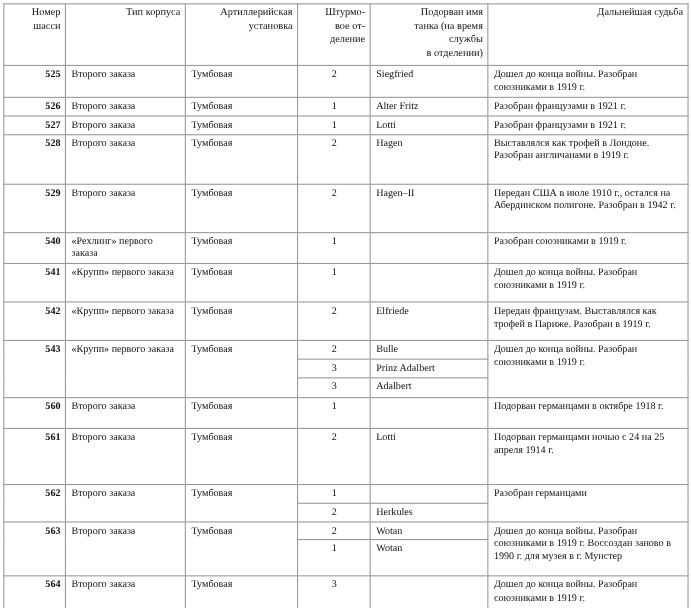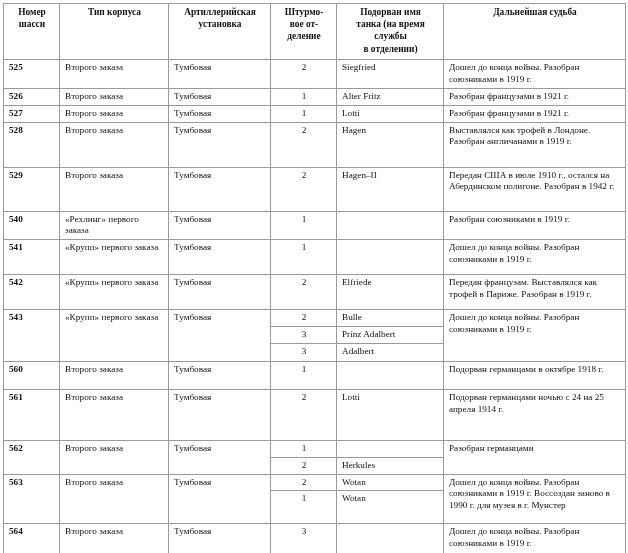--- a/index.html
+++ b/index.html
@@ -40,40 +40,40 @@
     box-sizing: border-box;
     background: #ffffff;
   }
 
   
   table.tank-table {
     border: 1px solid #6d6d6d;
   }
 
   thead th {
-    text-align: center;
+    text-align: right;
     vertical-align: middle;
-    font-weight: bold;
+    font-weight: normal;
     font-size: 9.4px;
     line-height: 1.3;
     padding: 4px 3px;
     height: 56px;
   }
 
   
   col.c-chassis   { width: 56px; }
   col.c-hull      { width: 109px; }
   col.c-gun       { width: 102px; }
   col.c-squad     { width: 66px; }
   col.c-name      { width: 107px; }
   col.c-fate      { width: 182px; }
 
   td.chassis {
     font-weight: bold;
-    text-align: left;
+    text-align: right;
     padding-left: 6px;
   }
   td.squad {
     text-align: center;
   }
   td.fate {
     padding-left: 6px;
     padding-right: 4px;
   }
   td.hull, td.gun, td.name {

